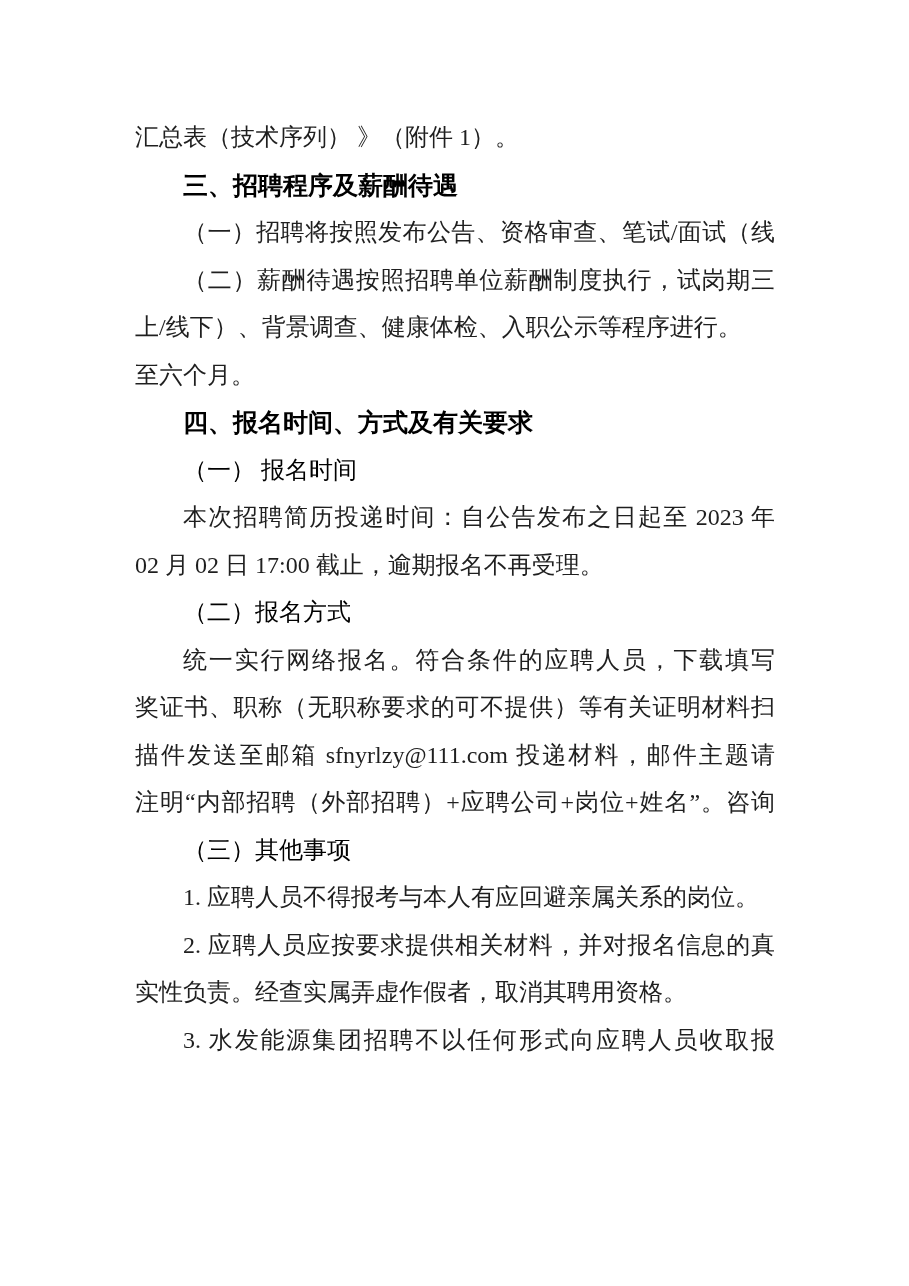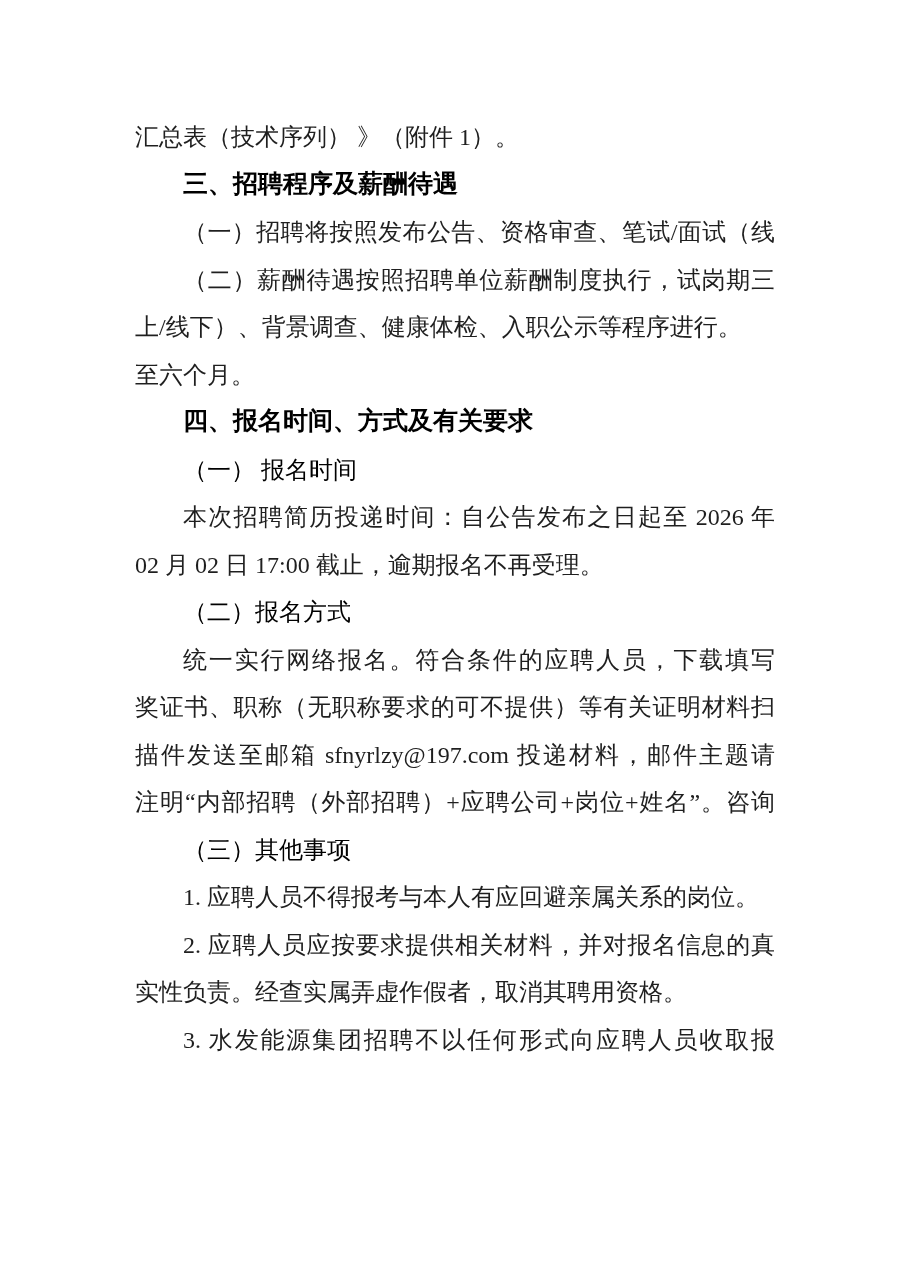--- a/index.html
+++ b/index.html
@@ -32,21 +32,21 @@
   }
   .line.justify {
     white-space: normal;
     text-align: justify;
     text-align-last: justify;
   }
   .line.indent {
     text-indent: 48px;
   }
   .line.heading {
-    font-family: Liberation Mono, monospace;
+    font-family: Liberation Sans, sans-serif;
     font-weight: 700;
     font-size: 25px;
     color: #000000;
   }
   .line.sub {
     color: #000000;
   }
 </style>
 </head>
 <body>
@@ -54,26 +54,26 @@
 <div class="page">
   <div class="text-block" id="text-block">
       <div class="line">汇总表（技术序列） 》（附件 1）。</div>
       <div class="line heading indent">三、招聘程序及薪酬待遇</div>
       <div class="line indent justify">（一）招聘将按照发布公告、资格审查、笔试/面试（线</div>
       <div class="line indent justify">（二）薪酬待遇按照招聘单位薪酬制度执行，试岗期三</div>
       <div class="line">上/线下）、背景调查、健康体检、入职公示等程序进行。</div>
       <div class="line">至六个月。</div>
       <div class="line heading indent">四、报名时间、方式及有关要求</div>
       <div class="line sub indent">（一） 报名时间</div>
-      <div class="line indent justify">本次招聘简历投递时间：自公告发布之日起至 2026 年</div>
+      <div class="line indent justify">本次招聘简历投递时间：自公告发布之日起至 2023 年</div>
       <div class="line">02 月 02 日 17:00 截止，逾期报名不再受理。</div>
       <div class="line sub indent">（二）报名方式</div>
       <div class="line indent justify">统一实行网络报名。符合条件的应聘人员，下载填写</div>
       <div class="line justify">奖证书、职称（无职称要求的可不提供）等有关证明材料扫</div>
-      <div class="line justify">描件发送至邮箱 sfnyrlzy@197.com 投递材料，邮件主题请</div>
+      <div class="line justify">描件发送至邮箱 sfnyrlzy@111.com 投递材料，邮件主题请</div>
       <div class="line justify">注明“内部招聘（外部招聘）+应聘公司+岗位+姓名”。咨询</div>
       <div class="line sub indent">（三）其他事项</div>
       <div class="line indent">1. 应聘人员不得报考与本人有应回避亲属关系的岗位。</div>
       <div class="line indent justify">2. 应聘人员应按要求提供相关材料，并对报名信息的真</div>
       <div class="line">实性负责。经查实属弄虚作假者，取消其聘用资格。</div>
       <div class="line indent justify">3. 水发能源集团招聘不以任何形式向应聘人员收取报</div>
     </div>
 </div>
 
 </body></html>

